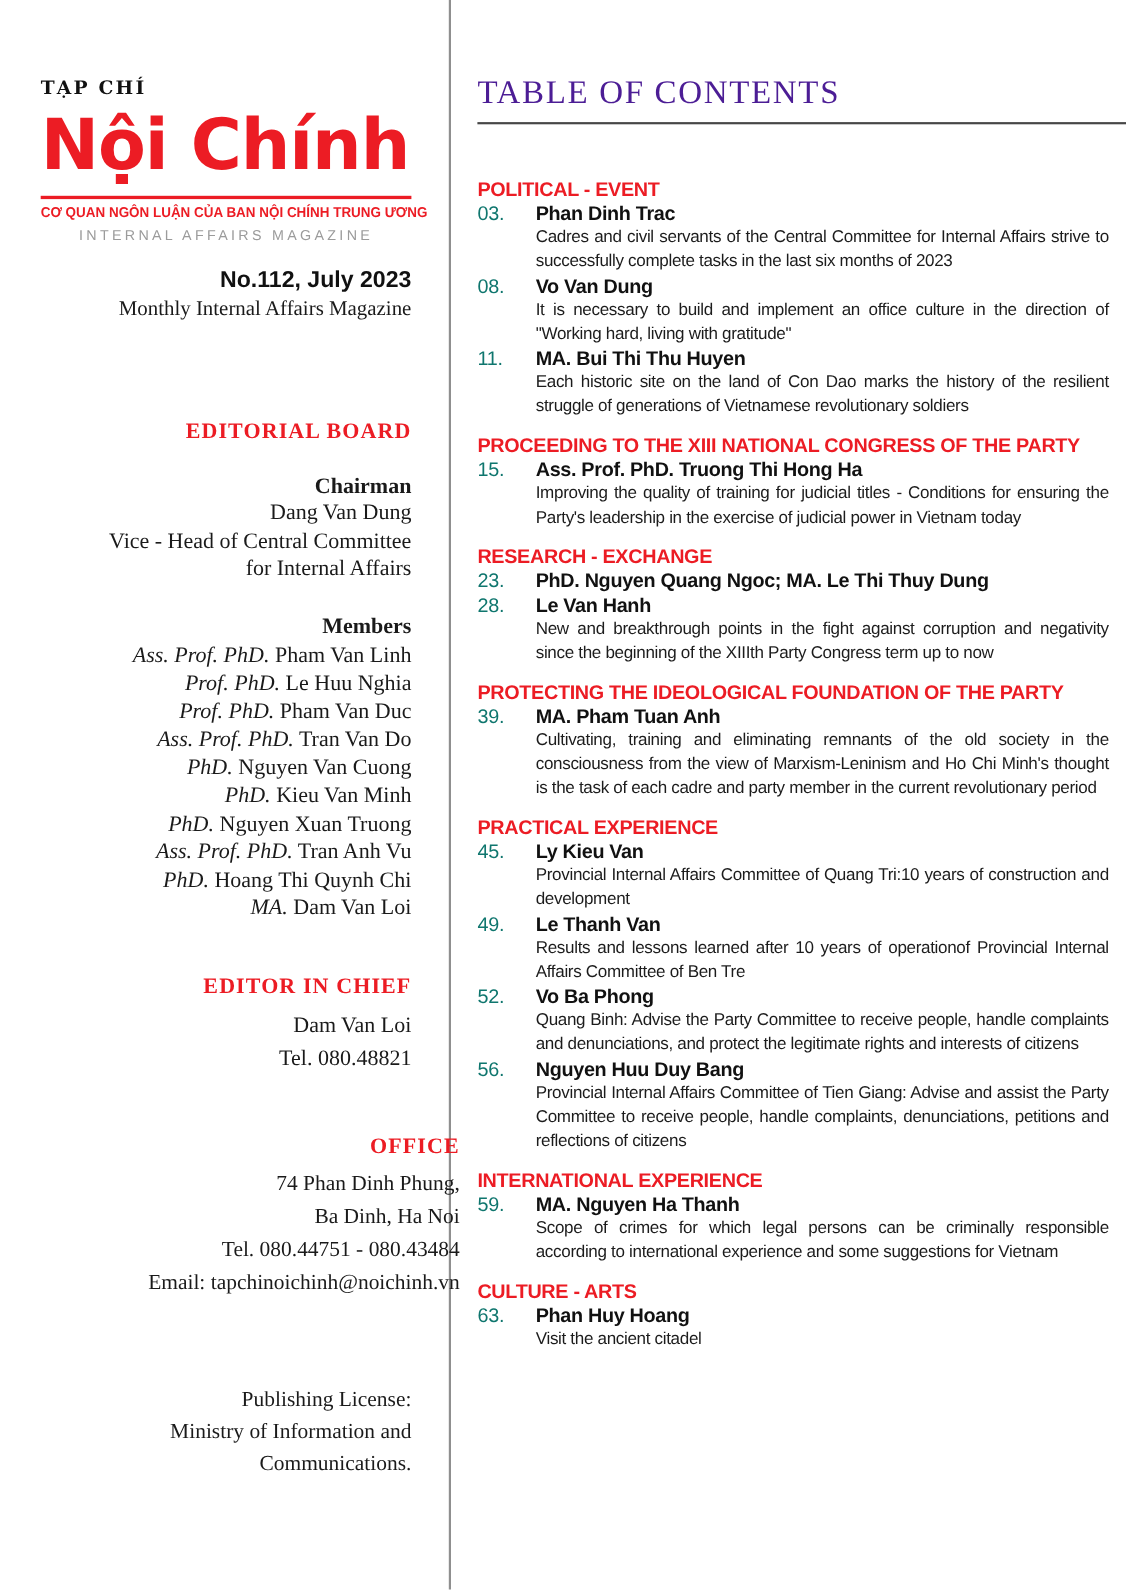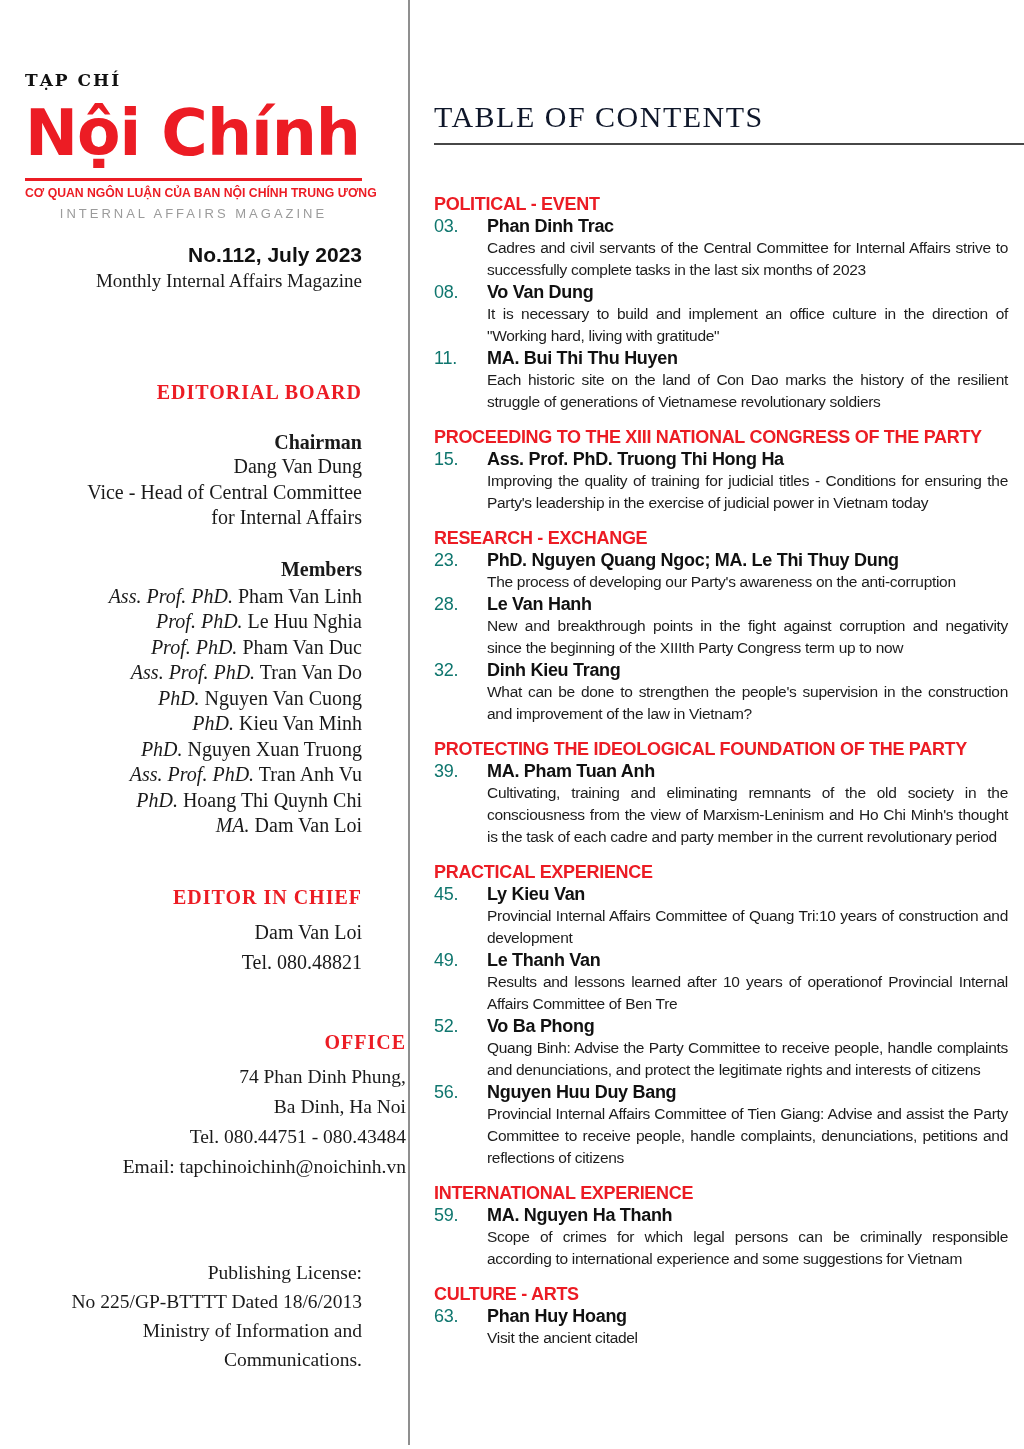--- a/index.html
+++ b/index.html
@@ -4,21 +4,21 @@
 <style>
   html,body{margin:0;padding:0;}
   body{
     width:1024px;height:1449px;position:relative;background:#ffffff;
     font-family:"Liberation Serif", serif;color:#1a1a1a;overflow:hidden;
   }
   
   .divider{position:absolute;left:408px;top:0;width:2px;height:1445px;background:#8f8f8f;}
 
   
-  .leftcol{position:absolute;left:0;top:0;width:492px;height:1449px;}
+  .leftcol{position:absolute;left:12px;top:0;width:492px;height:1449px;}
   .block{position:absolute;left:0;width:362px;text-align:right;}
 
   .masthead{position:absolute;left:25px;top:70px;width:337px;text-align:left;}
   .mast-small{font-family:"DejaVu Serif", serif;font-weight:bold;font-size:17px;
     letter-spacing:2px;color:#111;}
   .mast-logo{font-family:"DejaVu Sans", sans-serif;font-weight:bold;font-size:64px;
     color:#ec1c24;letter-spacing:-1px;line-height:86px;white-space:nowrap;
     transform:scaleX(0.99);transform-origin:left;}
   .mast-rule{width:337px;height:3px;background:#ec1c24;margin-top:2px;}
   .mast-tagline{font-family:"Liberation Sans", sans-serif;font-weight:bold;font-size:13px;
@@ -46,21 +46,21 @@
   .office-body{margin-top:8px;}
   .office .line20{line-height:30px;font-size:19.5px;}
 
   .license{top:1258px;}
   .license .line20{font-size:19.5px;line-height:29px;}
 
   
   .rightcol{position:absolute;left:434px;top:0;width:574px;
     font-family:"Liberation Sans", sans-serif;}
   .toc-title{font-family:"Liberation Serif", serif;font-size:30px;letter-spacing:1.5px;
-    color:#0f172a;margin-top:100px;white-space:nowrap;}
+    color:#4c1d95;margin-top:68px;white-space:nowrap;}
   .toc-rule{width:590px;height:2px;background:#474747;margin-top:9px;}
   .toc-sections{margin-top:48px;}
   .toc-section{margin-top:13px;}
   .toc-section:first-child{margin-top:0;}
   .sec-head{color:#ec1c24;font-weight:bold;font-size:18px;letter-spacing:-0.3px;
     line-height:22px;}
   .entry{display:flex;align-items:flex-start;}
   .entry-num{flex:0 0 53px;color:#0f766e;font-size:18px;line-height:22px;letter-spacing:-0.2px;}
   .entry-body{flex:1;}
   .entry-author{font-weight:bold;font-size:18px;line-height:22px;color:#111;
@@ -131,21 +131,20 @@
     <div class="office-body">
       <div class="line20">74 Phan Dinh Phung,</div>
       <div class="line20">Ba Dinh, Ha Noi</div>
       <div class="line20">Tel. 080.44751 - 080.43484</div>
       <div class="line20">Email: tapchinoichinh@noichinh.vn</div>
     </div>
   </div>
 
   <div class="block license">
     <div class="line20">Publishing License:</div>
-    <div class="line20">No 225/GP-BTTTT Dated 18/6/2013</div>
     <div class="line20">Ministry of Information and</div>
     <div class="line20">Communications.</div>
   </div>
 </div>
 
 <div class="rightcol">
   <div class="toc-title">TABLE OF CONTENTS</div>
   <div class="toc-rule"></div>
   <div class="toc-sections">
   <div class="toc-section">
@@ -190,39 +189,31 @@
 </div>
   </div>
 
   <div class="toc-section">
     <div class="sec-head">RESEARCH - EXCHANGE</div>
     <div>
   <div class="entry">
     <div class="entry-num">23.</div>
     <div class="entry-body">
       <div class="entry-author">PhD. Nguyen Quang Ngoc; MA. Le Thi Thuy Dung</div>
-      <div class="entry-summary">The process of developing our Party's awareness on the anti-corruption</div>
     </div>
   </div>
 
   <div class="entry">
     <div class="entry-num">28.</div>
     <div class="entry-body">
       <div class="entry-author">Le Van Hanh</div>
       <div class="entry-summary">New and breakthrough points in the fight against corruption and negativity since the beginning of the XIIIth Party Congress term up to now</div>
     </div>
   </div>
 
-  <div class="entry">
-    <div class="entry-num">32.</div>
-    <div class="entry-body">
-      <div class="entry-author">Dinh Kieu Trang</div>
-      <div class="entry-summary">What can be done to strengthen the people's supervision in the construction and improvement of the law in Vietnam?</div>
-    </div>
-  </div>
 </div>
   </div>
 
   <div class="toc-section">
     <div class="sec-head">PROTECTING THE IDEOLOGICAL FOUNDATION OF THE PARTY</div>
     <div>
   <div class="entry">
     <div class="entry-num">39.</div>
     <div class="entry-body">
       <div class="entry-author">MA. Pham Tuan Anh</div>

